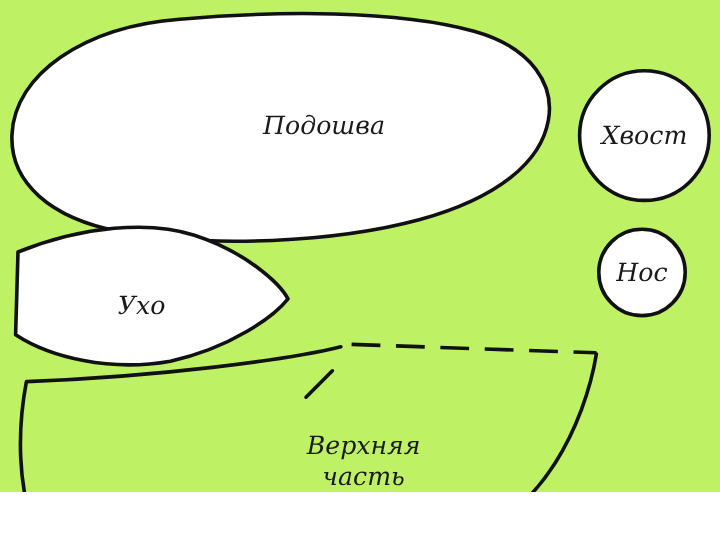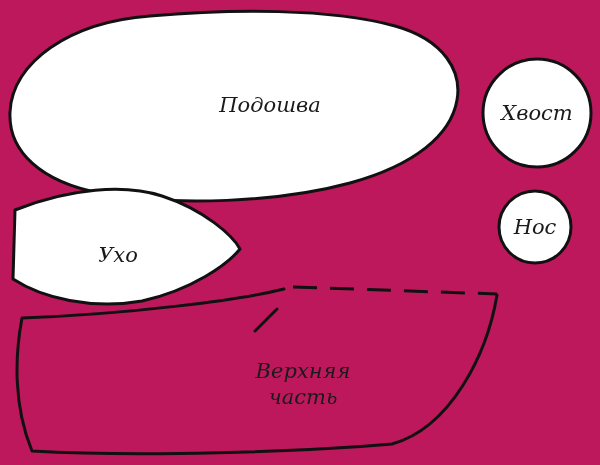--- a/index.html
+++ b/index.html
@@ -3,22 +3,22 @@
 <meta charset="utf-8">
 <style>
   html, body {
     margin: 0;
     padding: 0;
     background: #ffffff;
   }
   .stage {
     position: relative;
     width: 600px;
-    height: 465px;
-    background: #be185d;
+    height: 410px;
+    background: #bef264;
     overflow: hidden;
     font-family: "DejaVu Serif", "Liberation Serif", serif;
   }
   svg {
     display: block;
   }
   .piece-outline {
     fill: #ffffff;
     stroke: #111111;
     stroke-width: 3;

